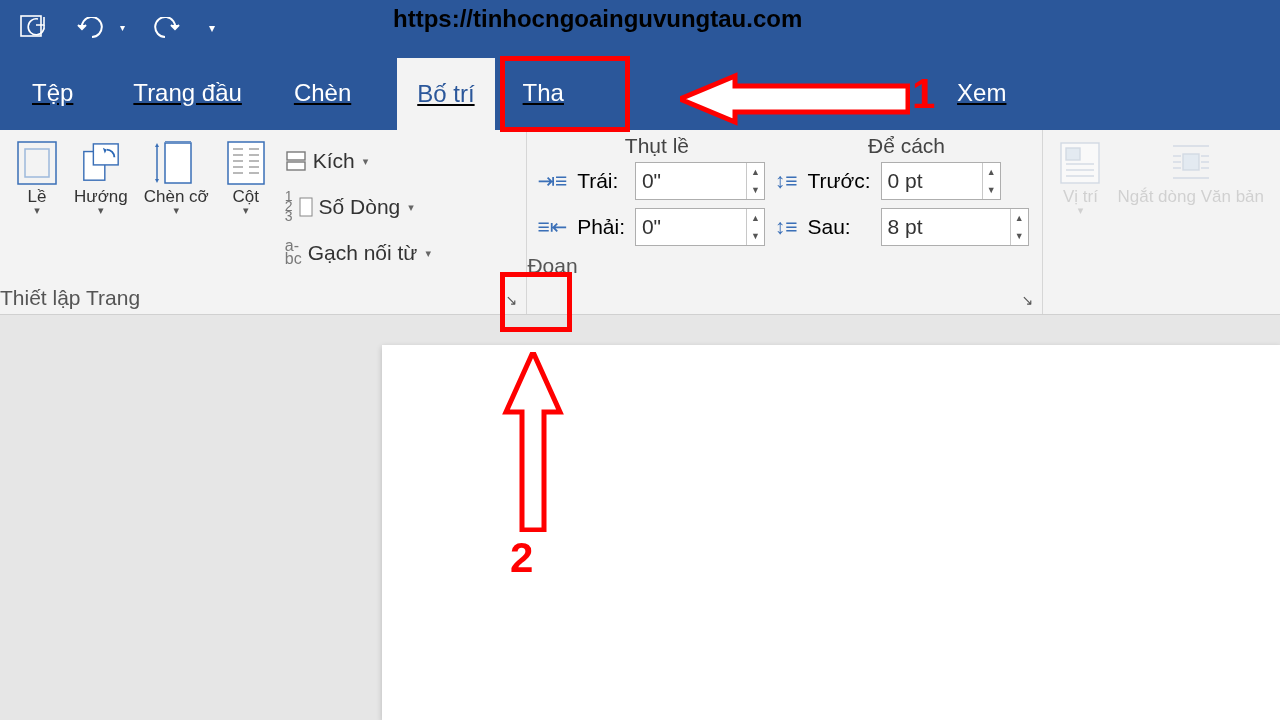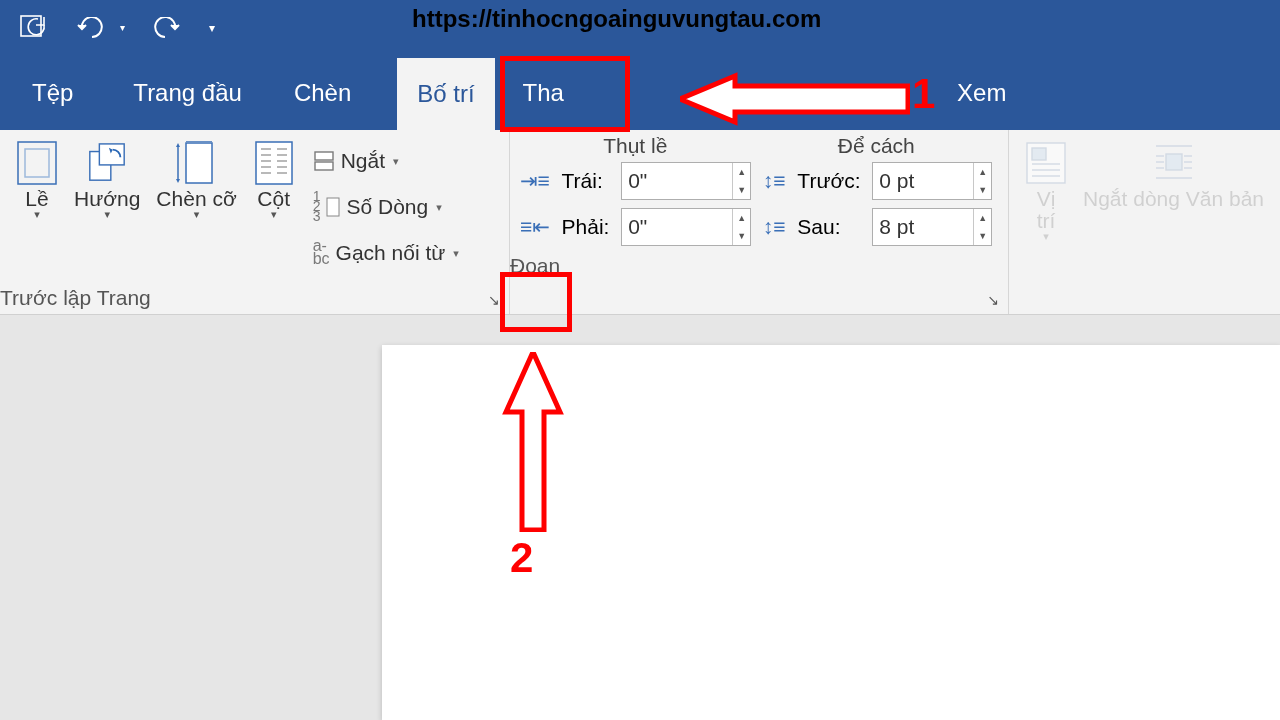--- a/index.html
+++ b/index.html
@@ -2,46 +2,46 @@
 <html><head>
 <meta charset="utf-8">
 <style>
   * { margin:0; padding:0; box-sizing:border-box; font-family:"Segoe UI","Helvetica Neue",Arial,sans-serif; }
   body { width:1280px; height:720px; background:#e6e6e6; position:relative; overflow:hidden; }
   
   .qat { height:55px; background:#2b579a; display:flex; align-items:center; padding-left:20px; gap:28px; }
   .qat .icon { color:#fff; font-size:22px; }
   .qat .small-down { color:#fff; font-size:10px; margin-left:-18px; }
   
-  .tabs { height:75px; background:#2b579a; display:flex; align-items:center; }
+  .tabs { height:75px; background:#2b579a; display:flex; align-items:center;text-decoration:underline; }
   .tab { height:75px; padding:0 20px; display:flex; align-items:center; font-size:24px; color:#fff; cursor:pointer; }
   .tab.active { background:#f3f3f3; color:#2b579a; border-top:3px solid #2b579a; }
   
   .ribbon { height:185px; background:#f3f3f3; border-bottom:1px solid #d0d0d0; display:flex; position:relative; }
   .group { display:flex; flex-direction:column; height:100%; border-right:1px solid #d6d6d6; position:relative; }
   .group-body { flex:1; display:flex; align-items:flex-start; padding:8px 8px 0 8px; }
   .group-title { text-align:left; font-size:21px; color:#555; padding:4px 0; position:relative; }
   .big-btn { display:flex; flex-direction:column; align-items:center; justify-content:flex-start; padding:4px 8px; cursor:pointer; }
   .big-btn .ico { width:42px; height:42px; display:flex; align-items:center; justify-content:center; margin-bottom:4px; }
-  .big-btn .lbl { font-size:21px; color:#333; text-align:center; line-height:1.05; }
+  .big-btn .lbl { font-size:17px; color:#333; text-align:center; line-height:1.05; }
   .big-btn .dd { font-size:11px; color:#555; margin-top:-2px; }
   .stack { display:flex; flex-direction:column; gap:4px; padding-top:2px; }
   .stack-btn { display:flex; align-items:center; gap:6px; font-size:21px; color:#333; padding:4px 6px; height:42px; cursor:pointer; }
   .stack-btn .dd{ font-size:11px; color:#666; margin-left:2px;}
   
   .para-head { display:flex; justify-content:space-around; font-size:21px; color:#444; padding:4px 8px 0 8px; }
   .para-body { padding:4px 10px; display:grid; grid-template-columns:auto auto auto auto auto auto; grid-template-rows:auto auto; column-gap:6px; row-gap:8px; align-items:center; font-size:21px; }
   .spin { display:flex; align-items:center; border:1px solid #aeaeae; background:#fff; height:38px; width:130px; }
   .spin input { border:none; outline:none; width:100%; font-size:21px; padding:2px 6px; color:#333; }
   .spin .arrows { display:flex; flex-direction:column; border-left:1px solid #c8c8c8; height:100%; }
   .spin .arrows span { font-size:9px; color:#555; padding:0 4px; height:50%; display:flex; align-items:center; cursor:pointer; }
   .launcher { position:absolute; right:6px; bottom:5px; width:18px; height:18px; display:flex; align-items:center; justify-content:center; font-size:14px; color:#555; cursor:pointer; }
   .dim { color:#b5b5b5 !important; }
   
-  .url { position:absolute; left:412px; top:5px; font-size:24px; font-weight:bold; color:#000; }
+  .url { position:absolute; left:393px; top:5px; font-size:24px; font-weight:bold; color:#000; }
   .redbox { position:absolute; border:5px solid #ff0000; pointer-events:none; }
   .arrow-h { position:absolute; pointer-events:none; }
   .annot-num { position:absolute; font-weight:bold; color:#ff0000; font-size:42px; }
   .doc { position:absolute; left:382px; top:345px; width:898px; height:375px; background:#fff; box-shadow:0 2px 6px rgba(0,0,0,0.2); }
   
   svg { display:block; }
   .arrow-v { position:absolute; pointer-events:none; }
 </style>
 </head>
 <body>
@@ -150,39 +150,39 @@
         </div>
         <div class="lbl">Cột</div>
         <div class="dd">▾</div>
       </div>
       <div class="stack" style="margin-left:4px">
         <div class="stack-btn">
           <svg width="22" height="22" viewBox="0 0 22 22" fill="none" stroke="#797979" stroke-width="1.4">
               <rect x="2" y="2" width="18" height="8" fill="#fff"></rect>
               <rect x="2" y="12" width="18" height="8" fill="#fff"></rect>
             </svg>
-          <span>Ngắt</span>
+          <span>Kích</span>
             <span class="dd">▾</span>
         </div>
         <div class="stack-btn">
           <span style="font-size:14px;color:#797979;line-height:0.7">1<br>2<br>3</span>
           <svg width="14" height="20" viewBox="0 0 14 20" fill="#fff" stroke="#888">
               <rect x="1" y="1" width="12" height="18"></rect>
             </svg>
           <span>Số Dòng</span>
             <span class="dd">▾</span>
         </div>
         <div class="stack-btn">
           <span style="font-size:16px;color:#797979;line-height:0.8">a-<br>bc</span>
           <span>Gạch nối từ</span>
             <span class="dd">▾</span>
         </div>
       </div>
     </div>
-    <div class="group-title">Trước lập Trang</div>
+    <div class="group-title">Thiết lập Trang</div>
     <div class="launcher">↘</div>
   </div>
 
   <div class="group" style="width:548px">
     <div class="para-head">
       <span>Thụt lề</span>
       <span>Để cách</span>
     </div>
     <div class="para-body">
       <span style="color:#3a6fb7">⇥≡</span>
@@ -208,21 +208,21 @@
       <span>Phải:</span>
       <div class="spin">
         <input value="0&quot;" style="">
         <div class="arrows">
             <span>▲</span>
             <span>▼</span>
           </div>
       </div>
       <span style="color:#3a6fb7">↕≡</span>
       <span>Sau:</span>
-      <div class="spin" style="width:120px">
+      <div class="spin" style="width:148px">
         <input value="8 pt" style="">
         <div class="arrows">
             <span>▲</span>
             <span>▼</span>
           </div>
       </div>
     </div>
     <div class="group-title">Đoạn</div>
     <div class="launcher">↘</div>
   </div>

